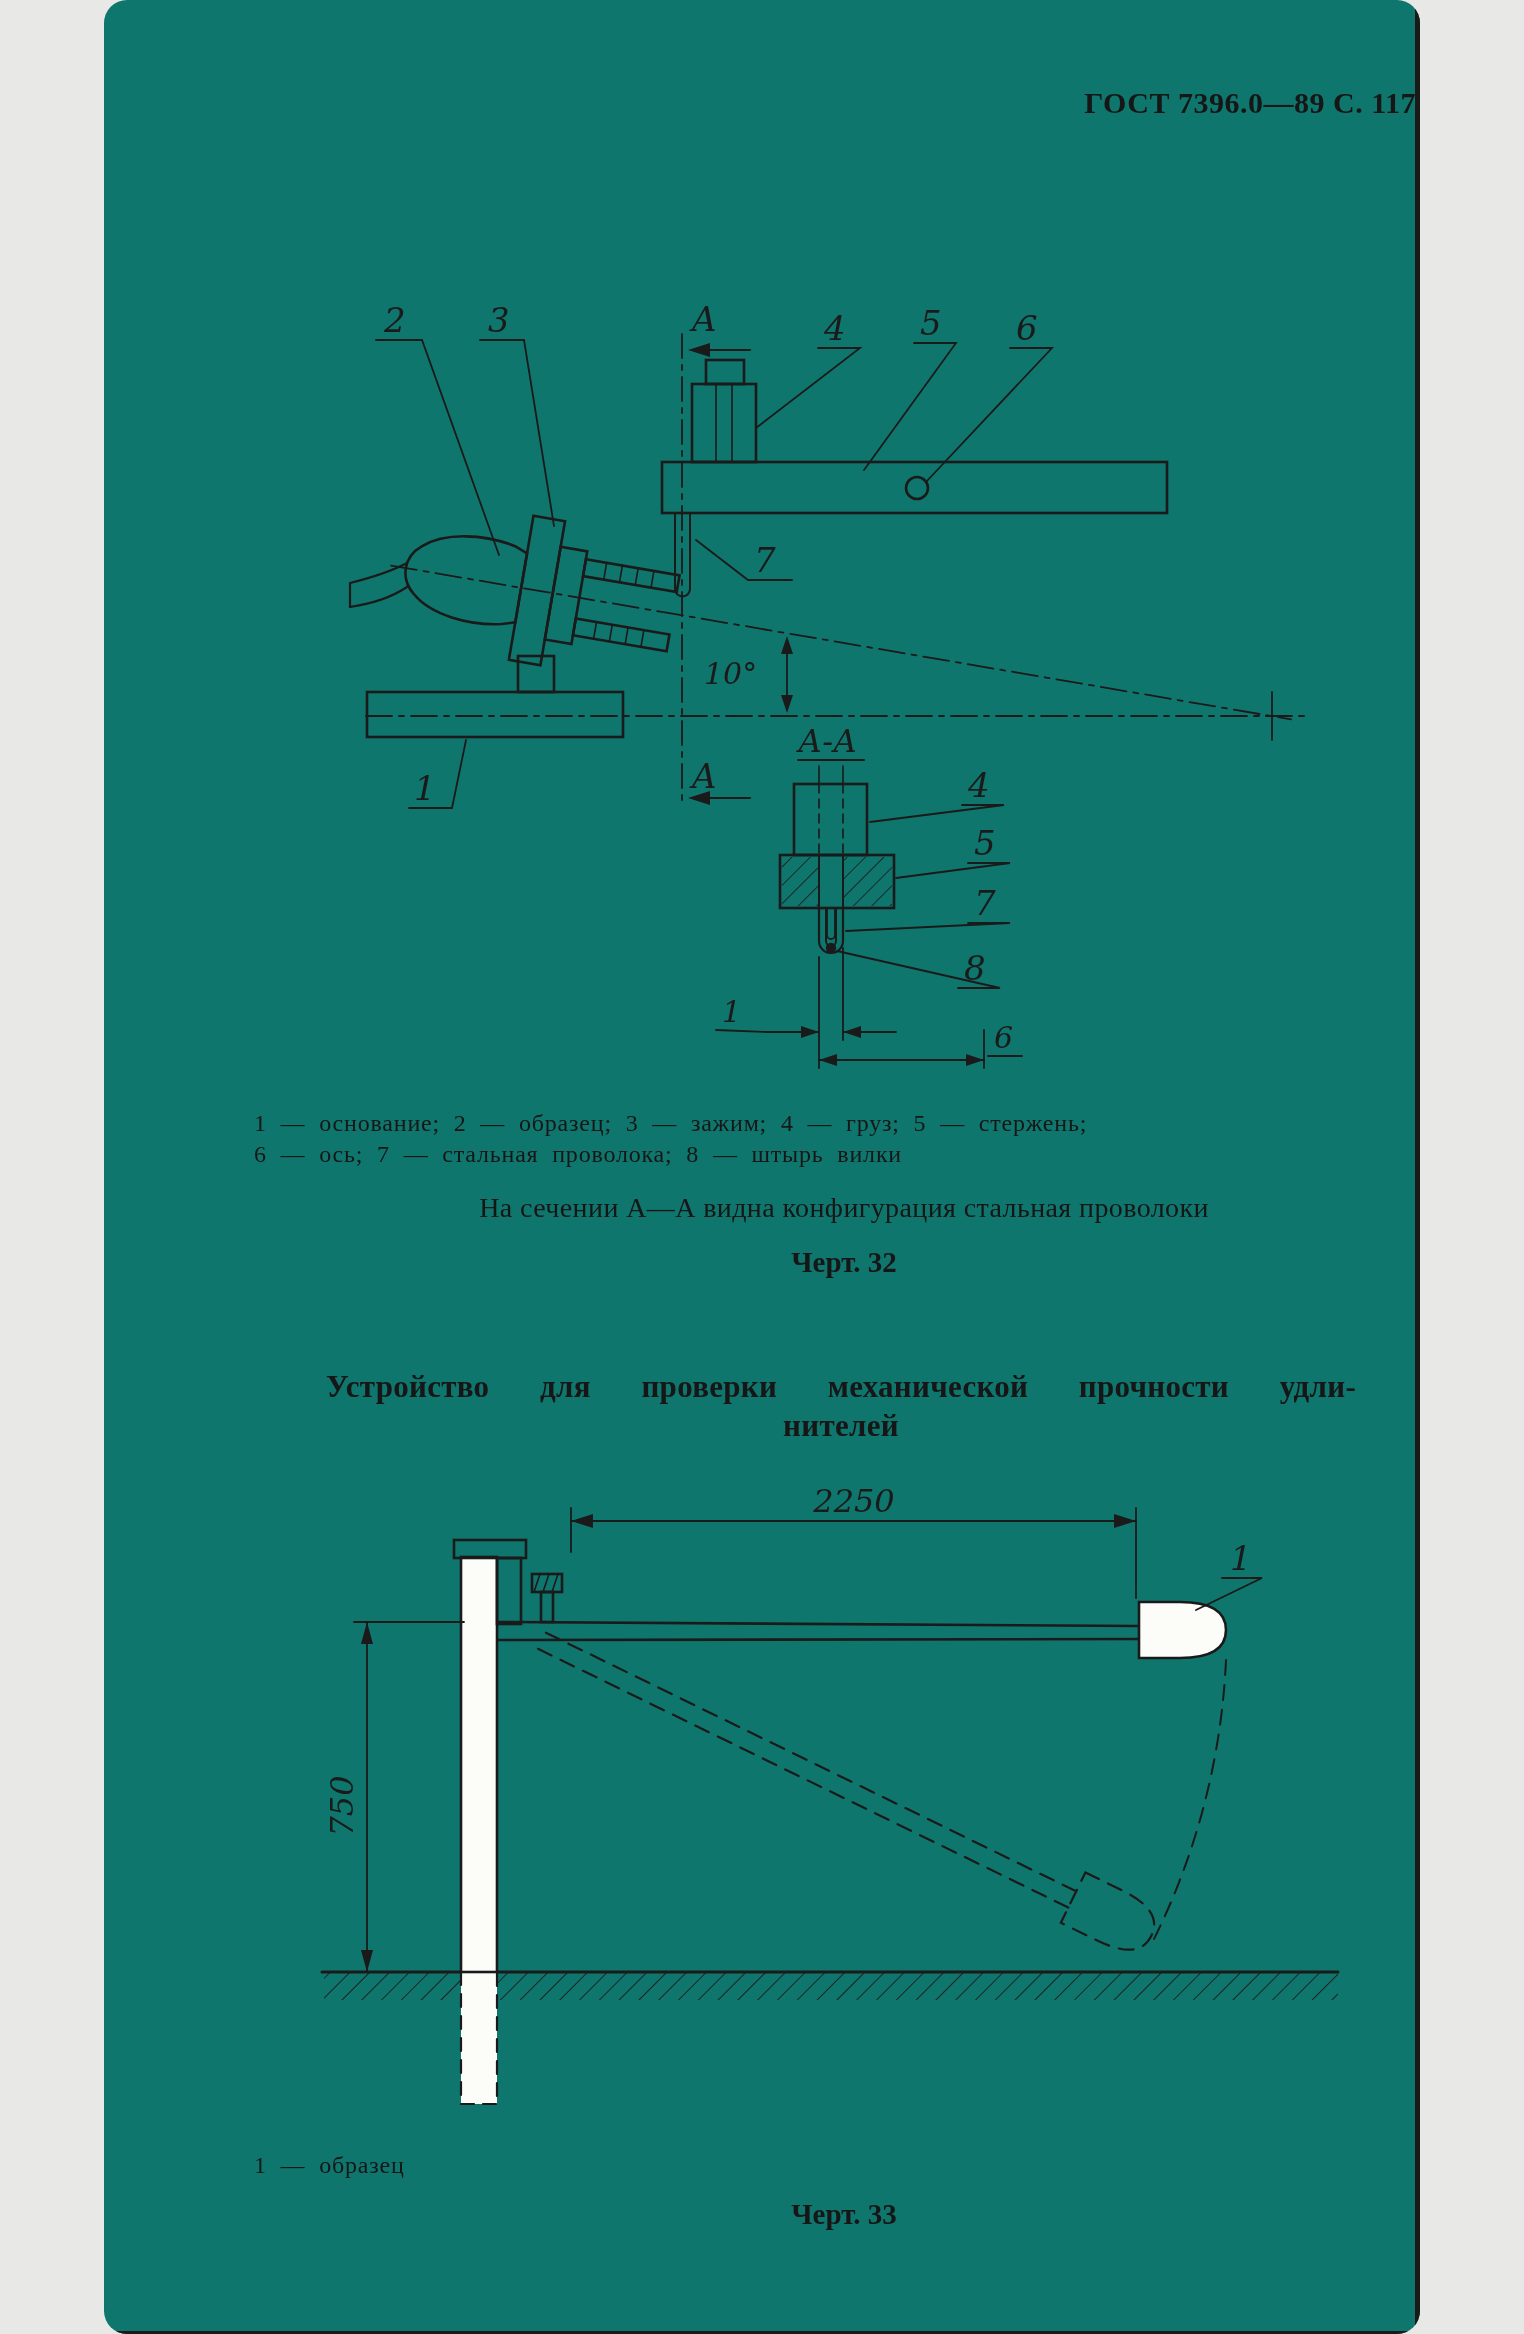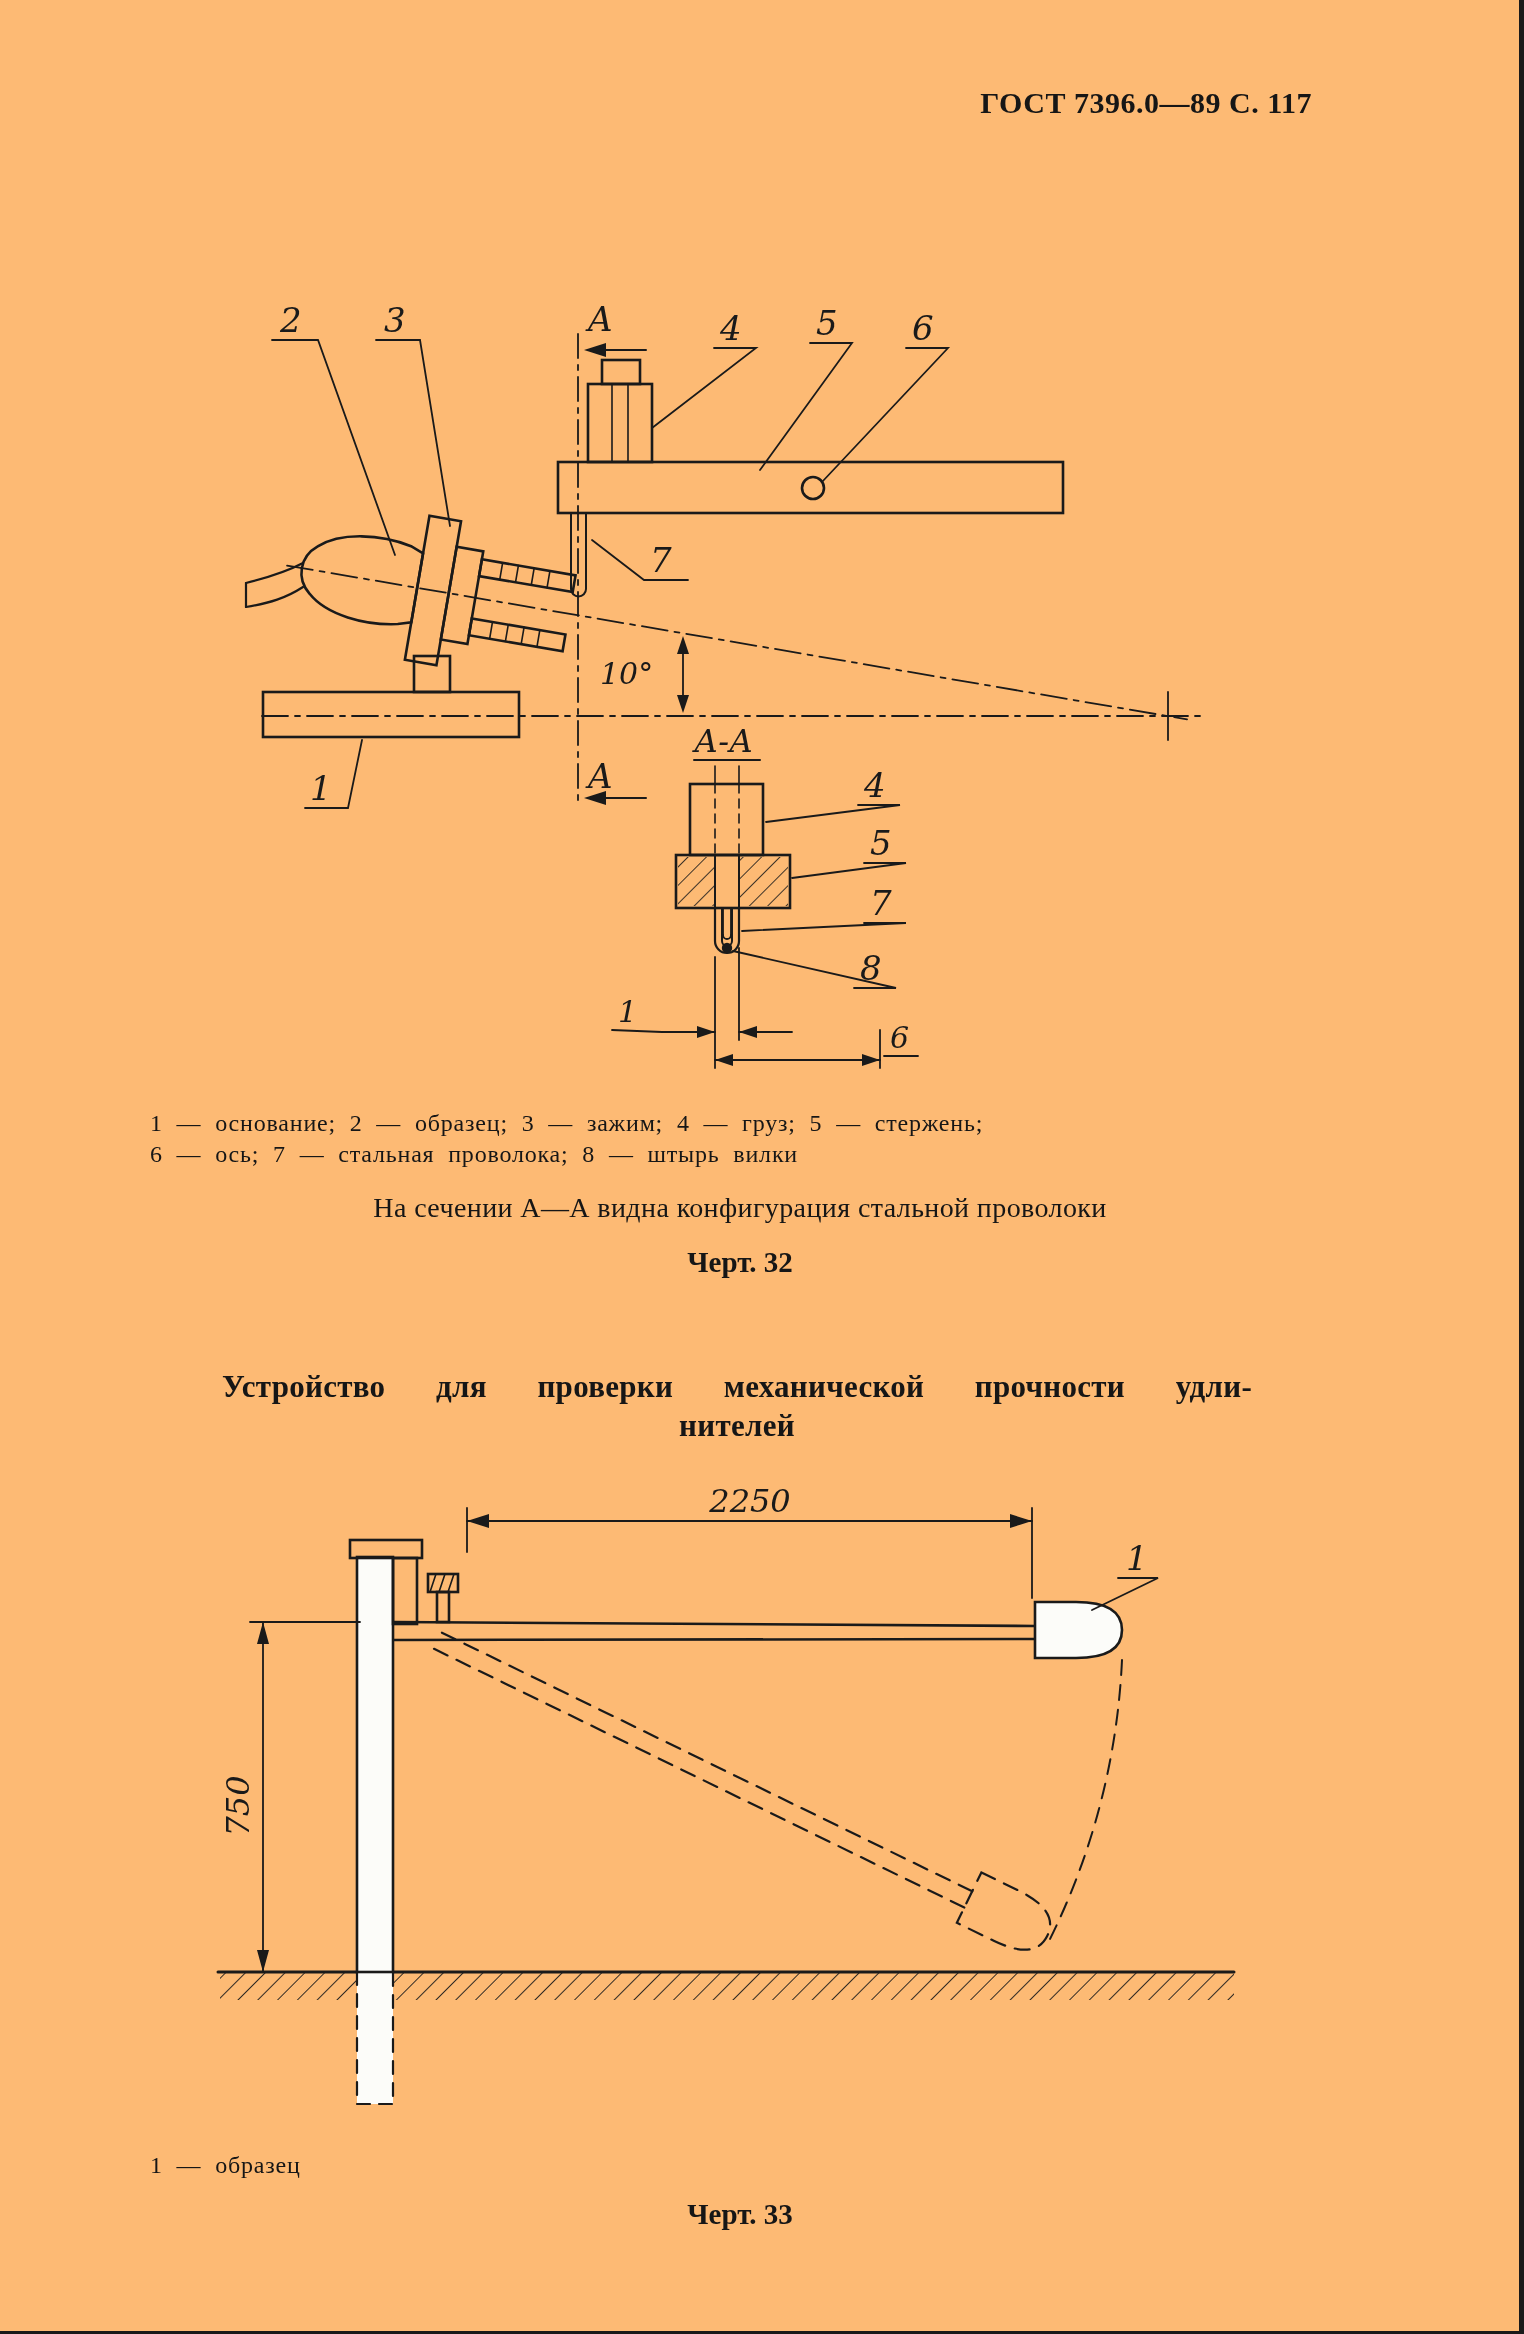--- a/index.html
+++ b/index.html
@@ -1,19 +1,19 @@
 <!DOCTYPE html>
 <html><head>
 <meta charset="utf-8">
 <style>
   html,body{margin:0;padding:0;background:#e8e8e6;}
   .page{
-    position:relative;width:1524px;height:2334px;margin:0 auto;
-    background:#fdba74;color:#161616;
-    font-family:"Liberation Serif",serif;overflow:hidden;
+    position:relative;width:1316px;height:2334px;margin:0 auto;
+    background:#0f766e;color:#161616;
+    font-family:"Liberation Serif",serif;overflow:hidden;border-radius:23px;
   }
   .abs{position:absolute;}
   .hdr{left:950px;top:86px;width:362px;text-align:right;font-weight:bold;font-size:30px;letter-spacing:.5px;}
   .title{font-weight:bold;font-size:31px;line-height:1.25;letter-spacing:.3px;}
   .tjust{text-align:justify;text-align-last:justify;}
   .tcent{text-align:center;}
   .leg{font-size:24px;text-align:left;line-height:1.3;letter-spacing:.8px;word-spacing:7px;}
   .note{font-size:28px;text-align:center;letter-spacing:.4px;}
   .cap{font-size:29px;text-align:center;font-weight:bold;}
   .edge-r{position:absolute;right:0;top:0;width:5px;height:100%;background:#1a1a1a;}
@@ -171,21 +171,21 @@
       <text x="618" y="1022" font-size="30">1</text>
       <text x="890" y="1048" font-size="30">6</text>
     </g>
   </svg>
 
   <div class="abs leg" style="left:150px;top:1108px;width:1180px;">
     <div>1 — основание; 2 — образец; 3 — зажим; 4 — груз; 5 — стержень;</div>
     <div>6 — ось; 7 — стальная проволока; 8 — штырь вилки</div>
   </div>
 
-  <div class="abs note" style="left:150px;top:1192px;width:1180px;">На сечении А—А видна конфигурация стальной проволоки</div>
+  <div class="abs note" style="left:150px;top:1192px;width:1180px;">На сечении А—А видна конфигурация стальная проволоки</div>
 
   <div class="abs cap" style="left:150px;top:1246px;width:1180px;">Черт. 32</div>
 
   <div class="abs title" style="left:222px;top:1368px;width:1030px;">
     <div class="tjust">Устройство для проверки механической прочности удли-</div>
     <div class="tcent">нителей</div>
   </div>
 
   <svg class="abs" style="left:200px;top:1490px;" width="1080" height="650" viewBox="200 1490 1080 650">
     <defs>

